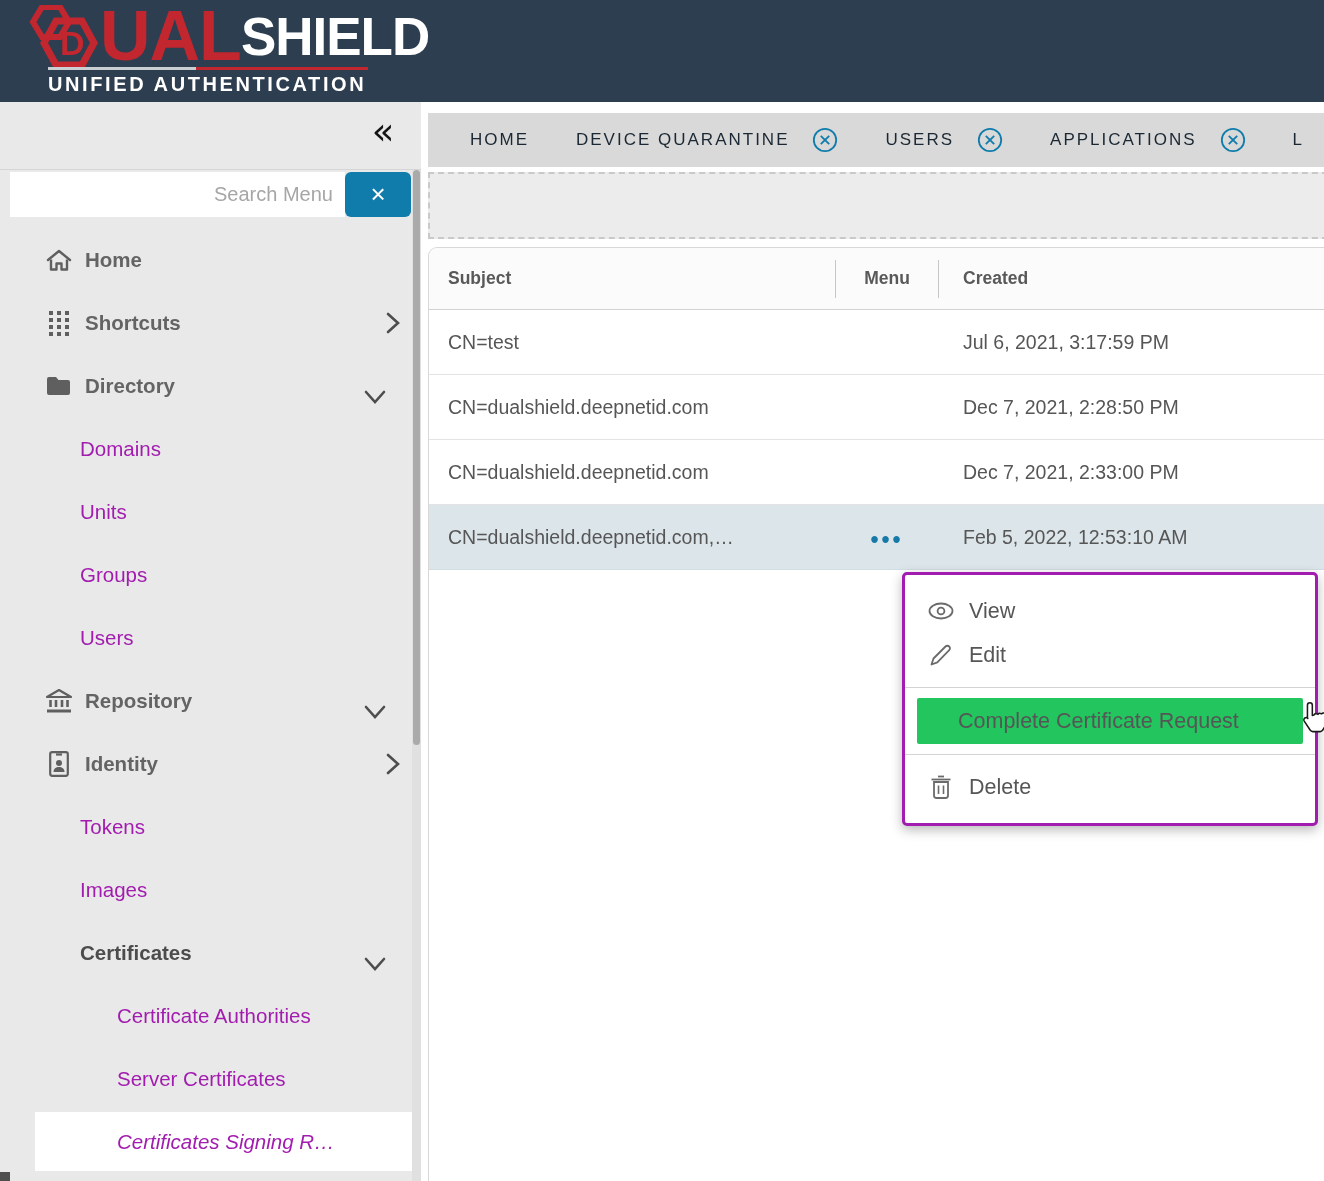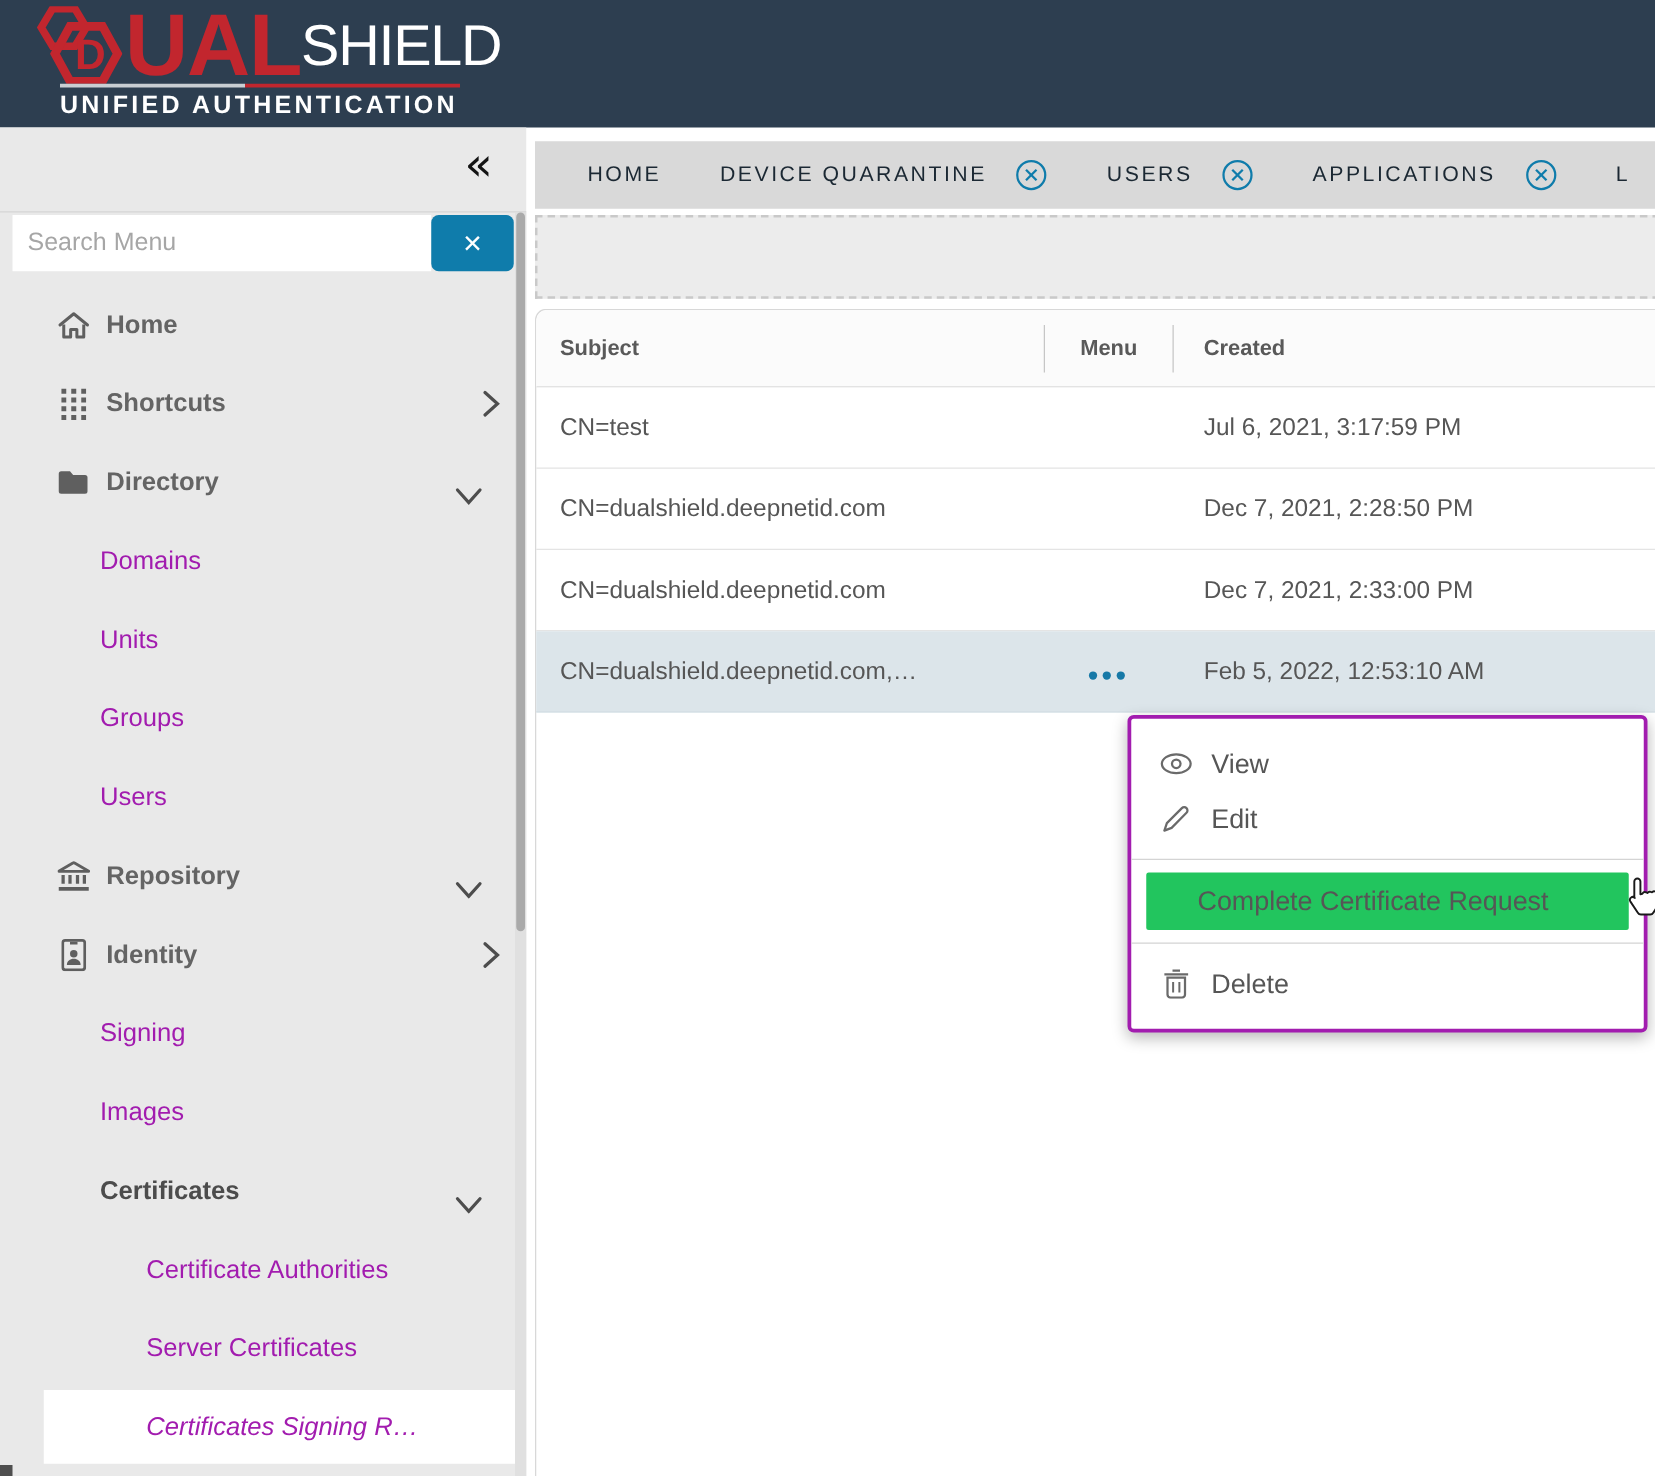--- a/index.html
+++ b/index.html
@@ -13,21 +13,21 @@
 
   
   .app-header {
     position:absolute; left:0; top:0; width:1324px; height:102px;
     background:#2d3e50;
   }
   .logo { position:absolute; left:20px; top:6px; }
   .logo-row1 { display:flex; align-items:center; height:60px; }
   .logo-mark { margin-right:2px; }
   .logo-dual   { color:#c2262e; font-size:70px; font-weight:700; letter-spacing:-1px; line-height:1;}
-  .logo-shield { color:#ffffff; font-size:46px; font-weight:400; letter-spacing:-1px; line-height:1;}
+  .logo-shield { color:#ffffff; font-size:53px; font-weight:700; letter-spacing:-1px; line-height:1;}
   .logo-underline { display:flex; height:3px; margin:1px 0 3px 28px; width:320px; }
   .logo-underline .seg-white { width:148px; background:#c9ced3; }
   .logo-underline .seg-red   { flex:1; background:#c2262e; }
   .logo-tagline {
     margin-left:28px; color:#ffffff; font-size:20px; font-weight:700;
     letter-spacing:2.6px; white-space:nowrap;
   }
 
   
   .sidebar {
@@ -36,21 +36,21 @@
   }
   .collapse-btn {
     position:absolute; top:8px; right:20px; width:36px; height:44px;
     font-size:37px; color:#141414; line-height:44px; text-align:center;
     background:none; border:none; cursor:pointer; font-family:"DejaVu Sans", sans-serif;
   }
   .sidebar-topline { position:absolute; top:67px; left:0; width:421px; height:1px; background:#d5d5d5; }
   .search-row { position:absolute; top:70px; left:10px; display:flex; align-items:center; }
   .search-input {
     width:335px; height:45px; border:none; outline:none; background:#ffffff;
-    font-size:20px; padding:0 12px; color:#404040; font-family:"Liberation Sans", sans-serif;
+    font-size:20px; padding:0 12px; color:#404040; font-family:"Liberation Sans", sans-serif;text-align:right;
   }
   .search-input::placeholder { color:#a6a6a6; }
   .search-clear {
     width:66px; height:45px; background:#0f7cab; border:none; border-radius:6px;
     color:#ffffff; font-size:26px; display:flex; align-items:center; justify-content:center;
     cursor:pointer;
   }
 
   .menu { position:absolute; top:126px; left:0; width:412px; }
   .mi { height:63px; display:flex; align-items:center; position:relative;
@@ -252,21 +252,21 @@
       </span>
       <span>Identity</span>
       <span class="chev-r">
         <svg class="ico" width="14" height="22" viewBox="0 0 14 22">
             <polyline points="2,2 12,11 2,20" fill="none" stroke="#4d4d4d" stroke-width="2.6" stroke-linecap="round"></polyline>
           </svg>
       </span>
     </div>
 
     <div class="mi lv2">
-      <span>Signing</span>
+      <span>Tokens</span>
     </div>
     <div class="mi lv2">
       <span>Images</span>
     </div>
 
     <div class="mi lv2 bold">
       <span>Certificates</span>
       <span class="chev-d">
         <svg class="ico" width="22" height="14" viewBox="0 0 22 14">
             <polyline points="2,2 11,12 20,2" fill="none" stroke="#4d4d4d" stroke-width="2.6" stroke-linecap="round"></polyline>

